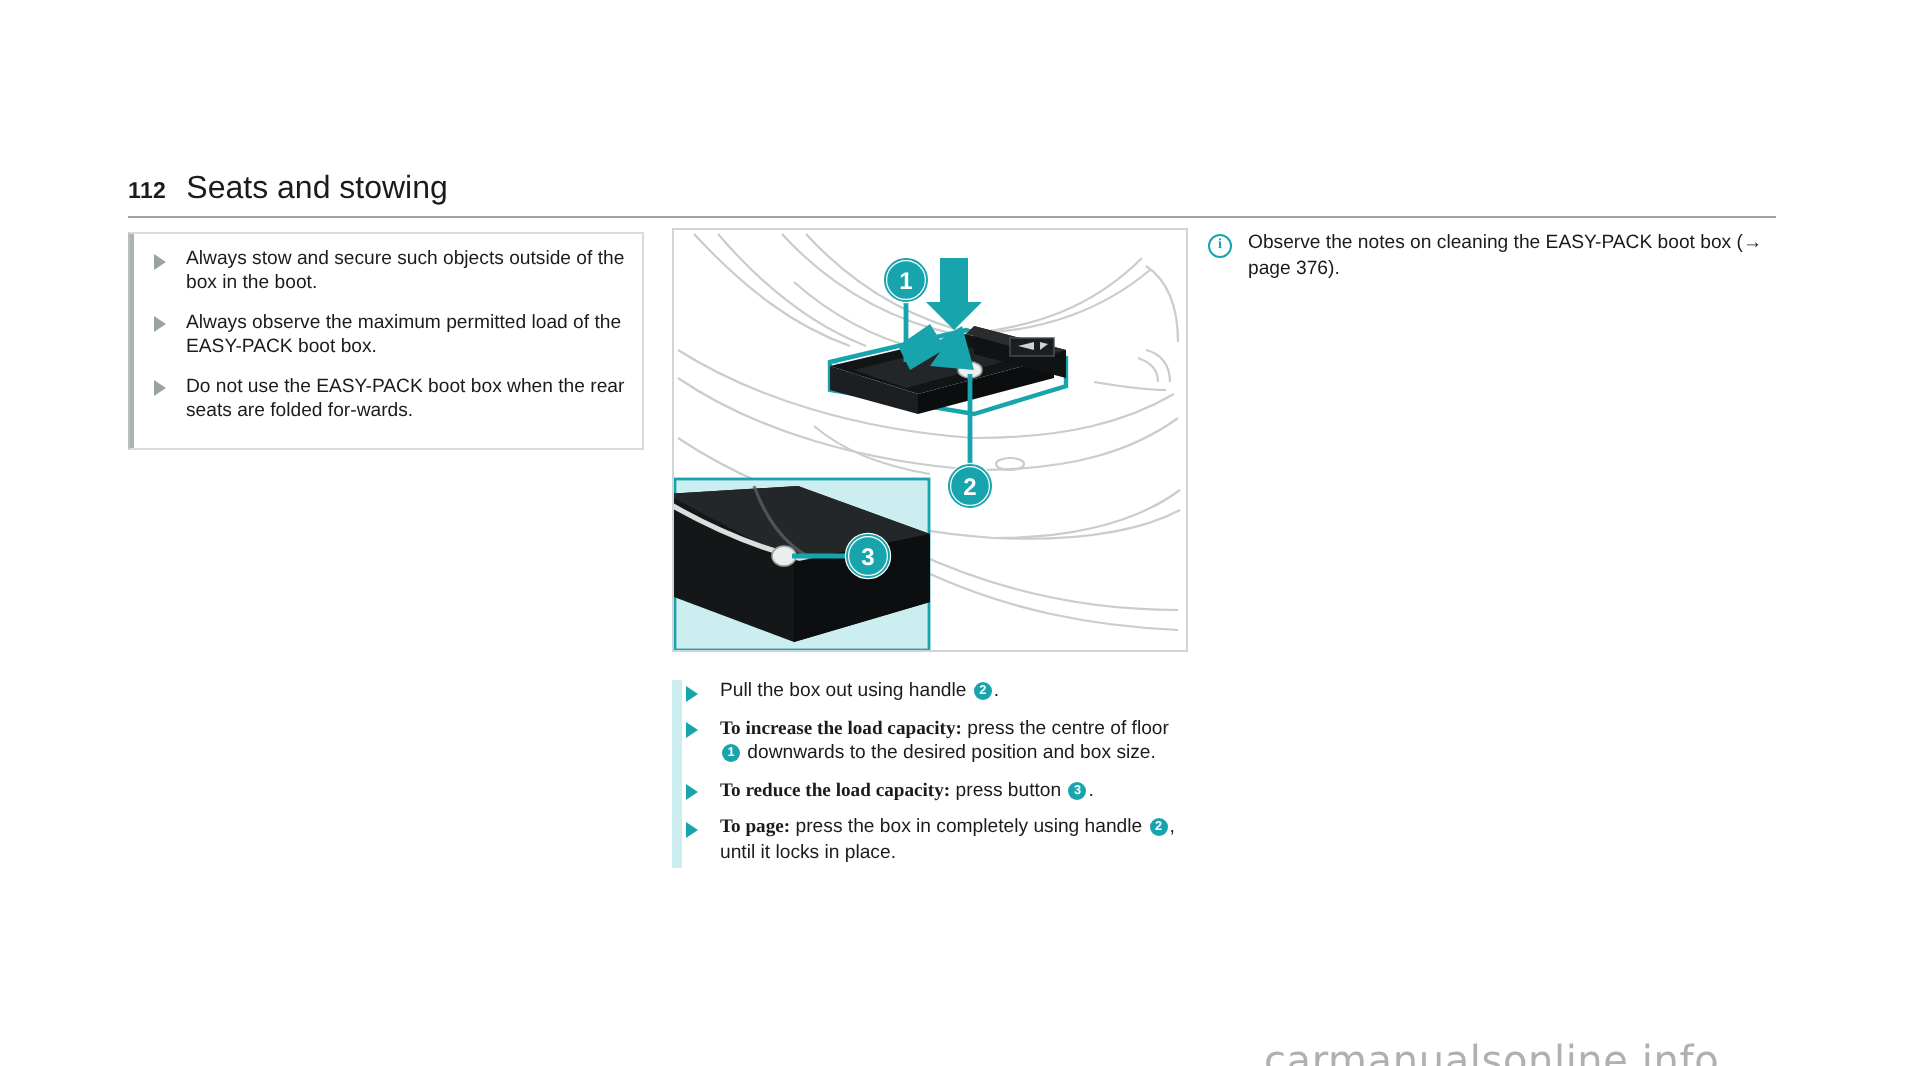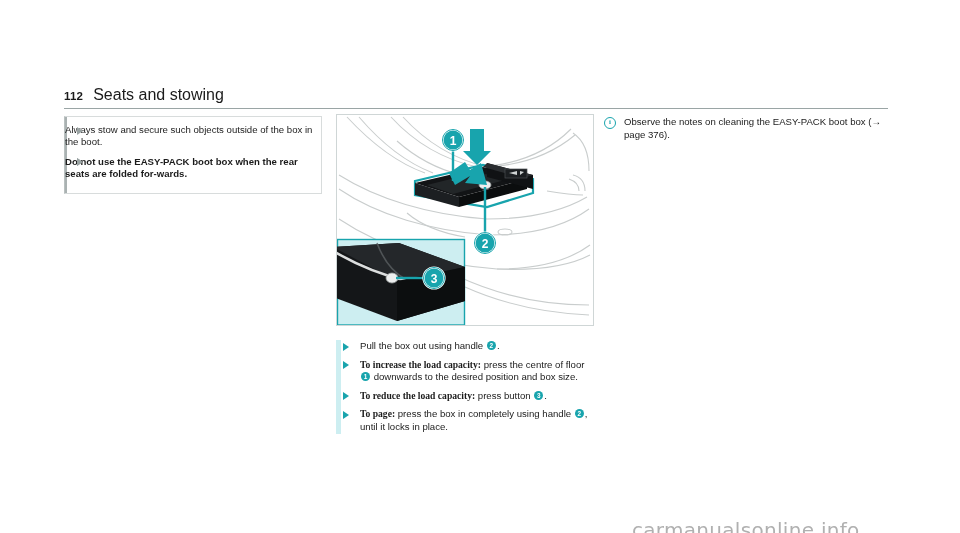--- a/index.html
+++ b/index.html
@@ -35,25 +35,26 @@
     padding:7px 8px 8px 0;
     box-sizing:border-box;
   }
   .warnbox .stripe {
     position:absolute; left:0; top:0; bottom:0; width:1.5px; background:#aab2b2;
   }
 
   ul.blist { list-style:none; margin:0; padding:0; }
   ul.blist li {
     position:relative;
+    padding-left:28px;
     margin-bottom:7px;
     font-size:9.6px;
     line-height:12.4px;
   }
-  ul.blist li:last-child { margin-bottom:4px;font-weight:bold; }
+  ul.blist li:last-child { margin-bottom:4px; }
   .tri {
     position:absolute; left:12px; top:2.5px;
     width:0; height:0;
     border-left:6px solid #9aa3a3;
     border-top:4px solid transparent;
     border-bottom:4px solid transparent;
   }
 
   
   .para {
@@ -153,20 +154,21 @@
 
     <div class="warnbox">
       <div class="stripe"></div>
       <ul class="blist">
         <li>
           <span class="tri"></span>
           <span>Always stow and secure such objects outside of the box in the boot.</span>
         </li>
         <li>
           <span class="tri"></span>
+          <span>Always observe the maximum permitted load of the EASY-PACK boot box.</span>
         </li>
         <li>
           <span class="tri"></span>
           <span>Do not use the EASY-PACK boot box when the rear seats are folded for-wards.</span>
         </li>
       </ul>
     </div>
 
   </div>
 

